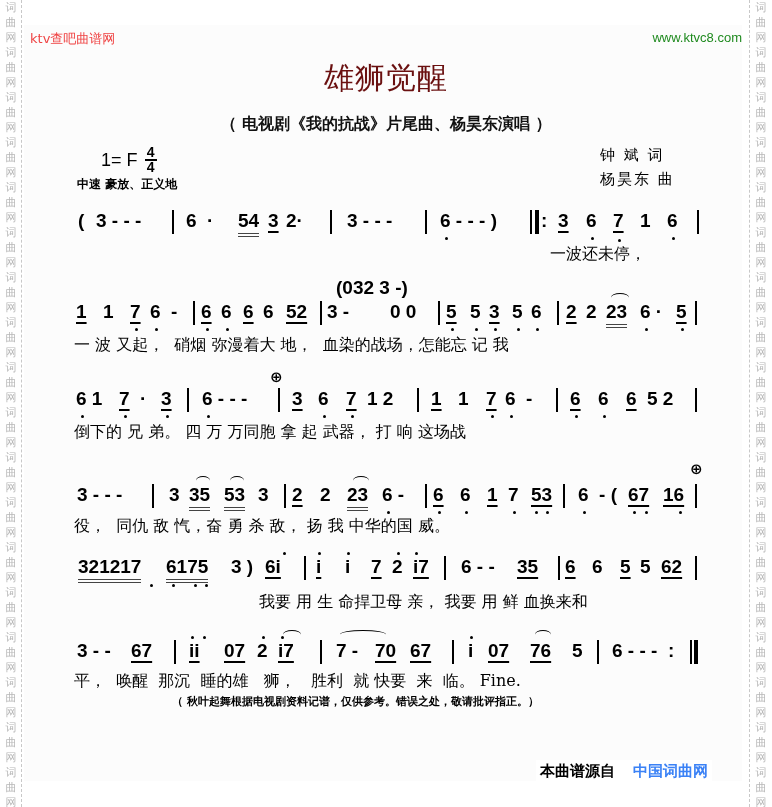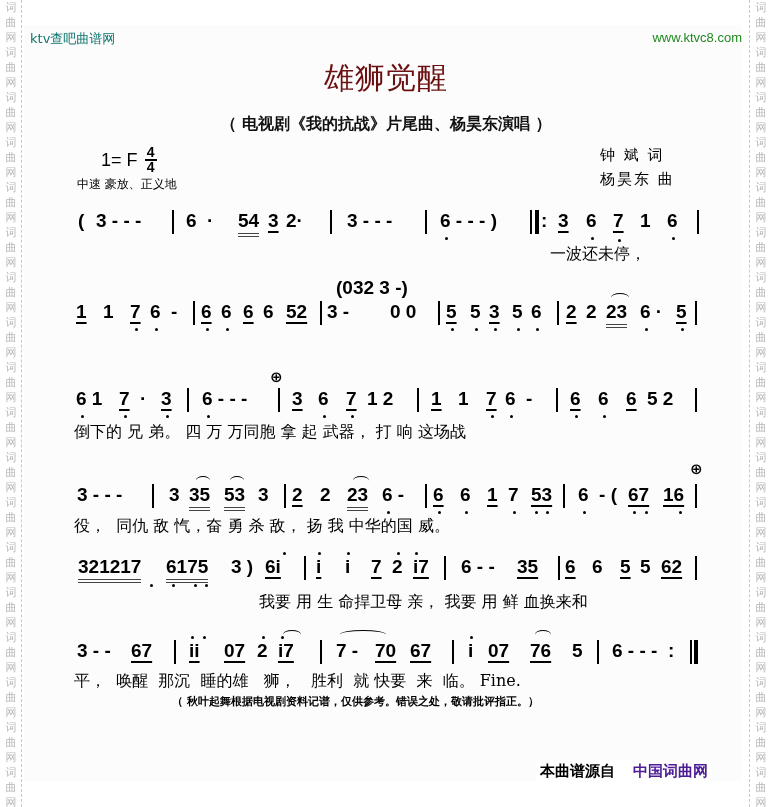--- a/index.html
+++ b/index.html
@@ -22,42 +22,42 @@
   .gutter .wm.gap { height: 12px; }
   .vline {
     position: absolute; top: 0; width: 0; height: 807px;
     border-left: 1px dashed #c8c8c8;
   }
   .paper {
     position: absolute; left: 24px; top: 25px; width: 718px; height: 756px;
     background: #fcfcfc;
   }
   .site-left {
-    position: absolute; left: 30px; top: 30px; font-size: 13px; color: #0f766e;
+    position: absolute; left: 30px; top: 30px; font-size: 13px; color: #ef4444;
   }
   .site-right {
     position: absolute; right: 30px; top: 30px; font-size: 13px; color: #1f8a1f;
     font-family: "Liberation Sans", sans-serif;
   }
   .title {
     position: absolute; left: 0; width: 772px; top: 58px; text-align: center;
     font-size: 30px; color: #6a1010; letter-spacing: 1px;
     font-family: "DejaVu Sans", sans-serif;
   }
   .subtitle {
     position: absolute; left: 0; width: 772px; top: 114px; text-align: center;
     font-size: 16px; font-weight: bold; color: #111;
   }
   .key {
     position: absolute; left: 77px; top: 146px; font-size: 18px;
     font-family: "Liberation Sans", sans-serif; display: flex; align-items: center; margin-left: 24px;
   }
   .frac { display: inline-flex; flex-direction: column; align-items: center; margin-left: 7px; font-size: 14px; font-weight: bold; line-height: 13px; }
   .frac .bar { width: 12px; border-top: 2px solid #000; }
-  .tempo { position: absolute; left: 77px; top: 176px; font-size: 12px; font-weight: normal; }
+  .tempo { position: absolute; left: 77px; top: 176px; font-size: 12px; font-weight: bold; }
   .credit { position: absolute; left: 600px; font-size: 15px; font-family: "DejaVu Serif", serif; letter-spacing: 2px; }
 
   .line { position: absolute; left: 0; width: 772px; height: 80px; }
   .tok {
     position: absolute; font-family: "Liberation Sans", sans-serif;
     font-weight: bold; font-size: 19px; white-space: pre; line-height: 22px;
   }
   .tok.u1 { text-decoration: underline; text-decoration-thickness: 2px; text-underline-offset: 4px; }
   .tok.u2 { border-bottom: 4px double #444; padding-bottom: 1px; }
   .bar-v { position: absolute; width: 2px; height: 24px; background: #000; }
@@ -75,21 +75,21 @@
   .dot-high { position: absolute; width: 3px; height: 3px; background: #000; border-radius: 50%; }
 
   .note {
     position: absolute; left: 0; width: 711px; top: 694px; text-align: center;
     font-size: 11px; font-weight: bold;
   }
   .source {
     position: absolute; left: 536px; top: 760px; height: 22px; display: flex; align-items: center; gap: 18px;
     font-size: 15px; font-weight: bold; background: #fff; padding: 0 4px;
   }
-  .source .brand { color: #4c1d95; }
+  .source .brand { color: #3b82f6; }
 </style>
 </head>
 <body>
 
 <div class="gutter left" id="gl">
     <span class="wm">词</span>
     <span class="wm">曲</span>
     <span class="wm">网</span>
     <span class="wm gap"></span>
     <span class="wm">词</span>
@@ -319,20 +319,21 @@
   <div class="bar-v" style="left:557px;top:24px"></div>
   <span class="tok u1" style="left:566px;top:24px">2</span>
   <span class="tok" style="left:586px;top:24px">2</span>
   <div class="slur" style="left:611px;top:16px;width:18px"></div>
   <span class="tok u2" style="left:606px;top:24px">23</span>
   <span class="tok" style="left:640px;top:24px">6 ·</span>
   <span class="tok u1" style="left:676px;top:24px">5</span>
   <div class="dot-low" style="left:645px;top:51px"></div>
   <div class="dot-low" style="left:681px;top:51px"></div>
   <div class="bar-v" style="left:695px;top:24px"></div>
+  <span class="lyr" style="left:74px;top:58px">一 波 又起，  硝烟 弥漫着大 地，  血染的战场，怎能忘 记 我</span>
 </div>
 
 <div class="line" style="top:370px">
   <span class="coda" style="left:270px;top:-2px">⊕</span>
   <span class="tok" style="left:76px;top:18px">6 1</span>
   <span class="tok u1" style="left:119px;top:18px">7</span>
   <span class="tok" style="left:140px;top:18px">·</span>
   <span class="tok u1" style="left:161px;top:18px">3</span>
   <div class="dot-low" style="left:81px;top:45px"></div>
   <div class="dot-low" style="left:124px;top:45px"></div>

